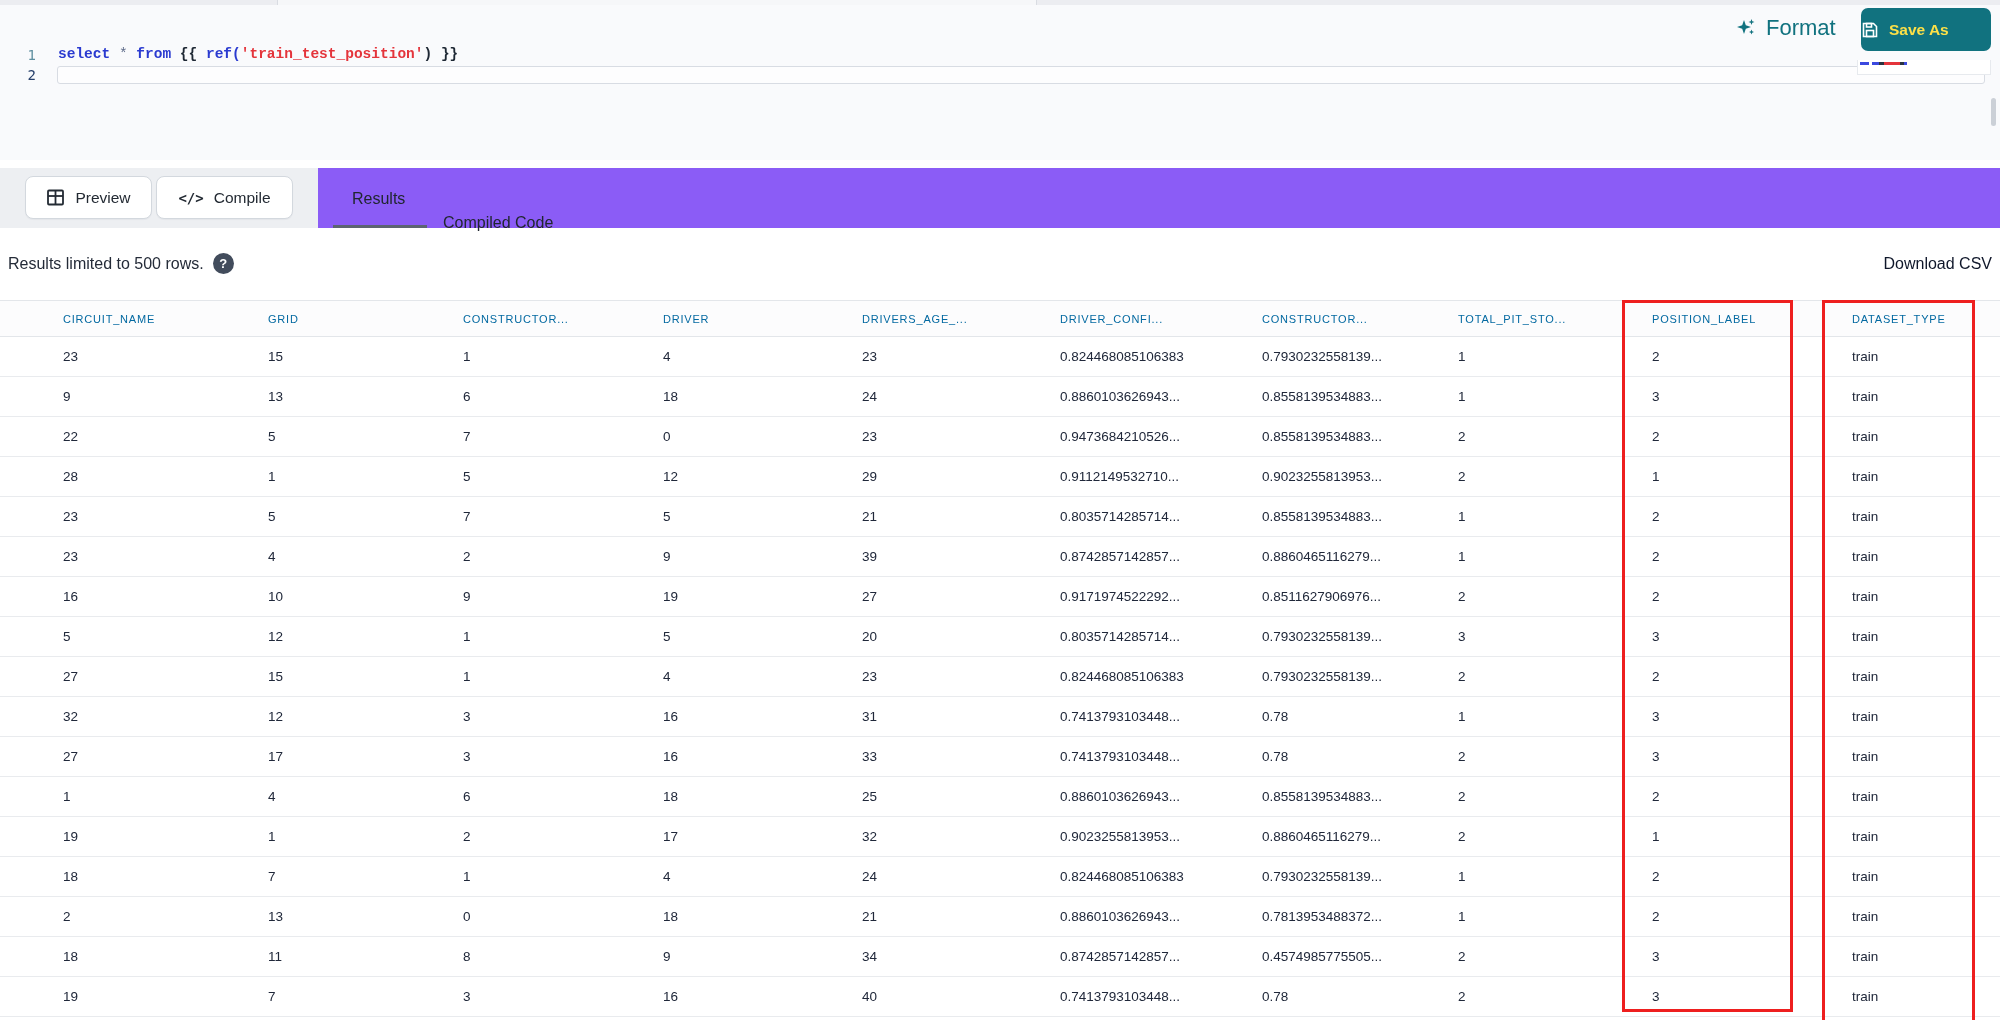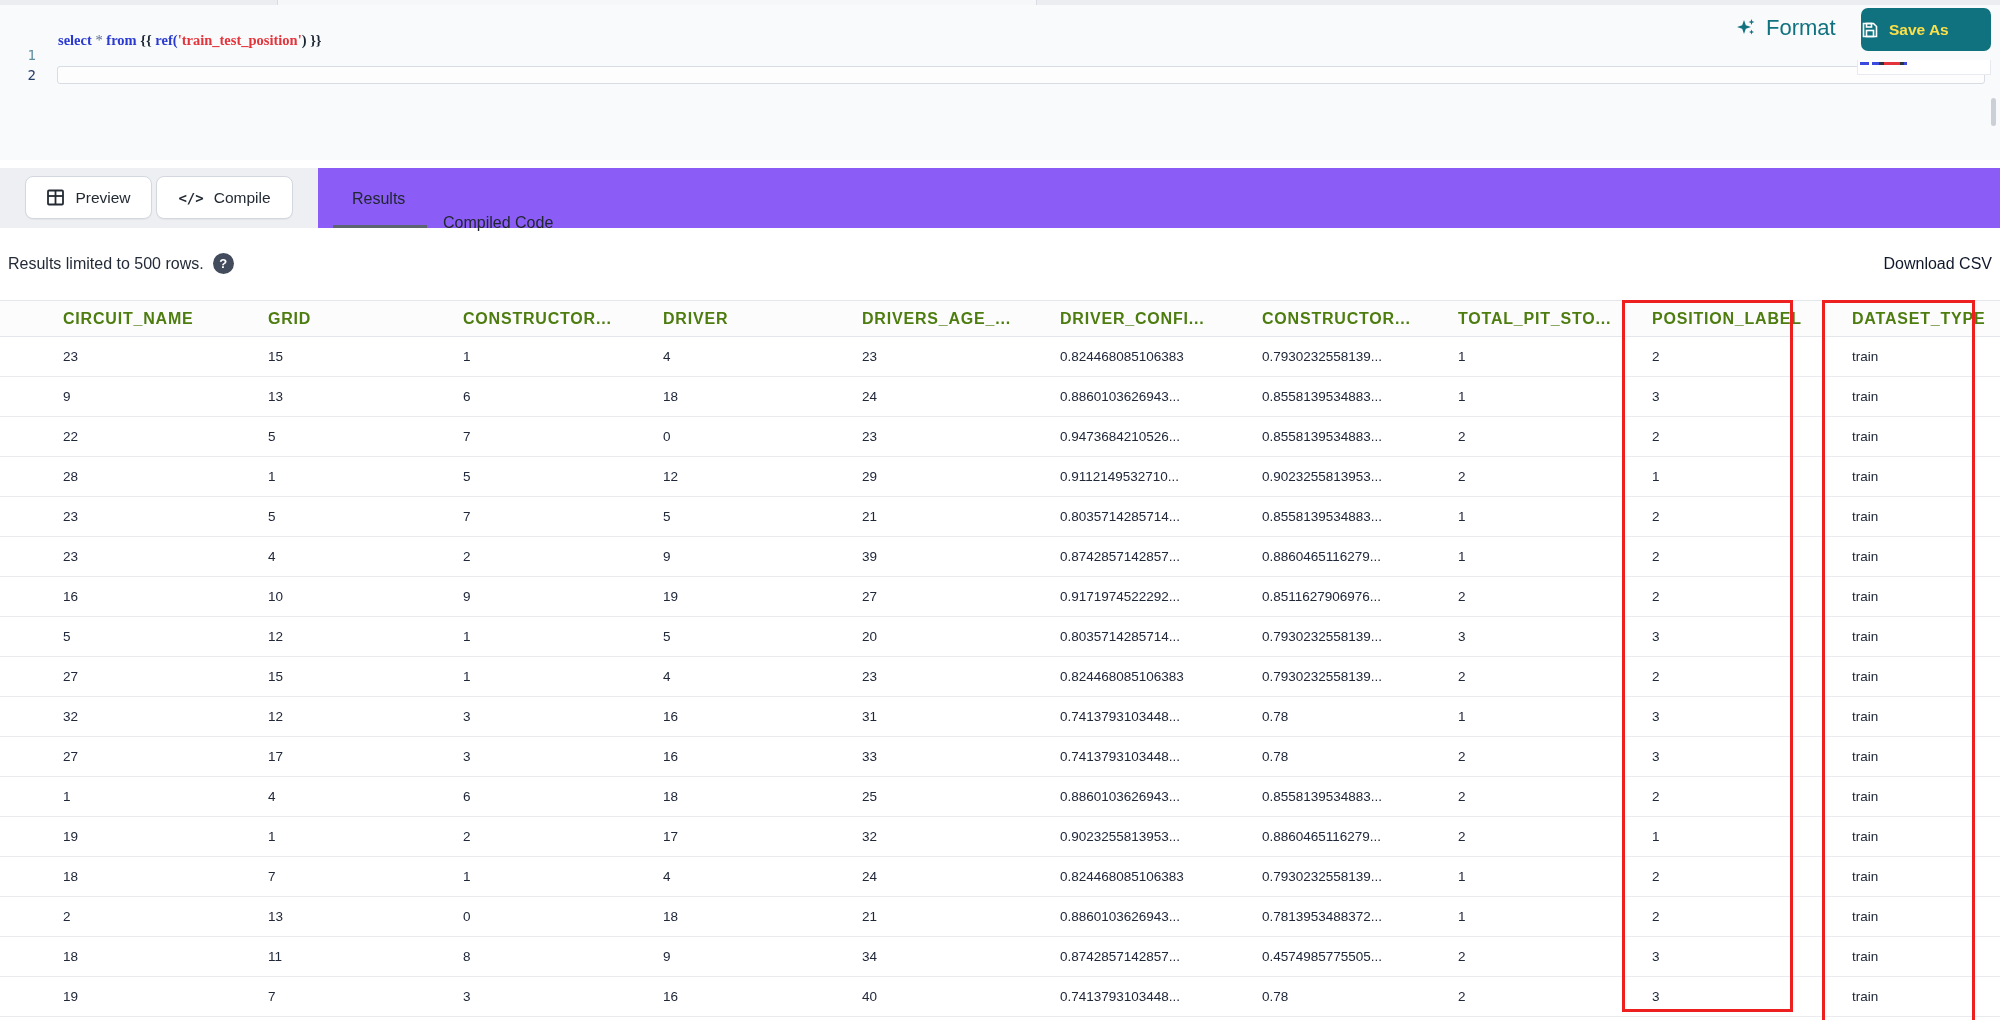--- a/index.html
+++ b/index.html
@@ -12,21 +12,21 @@
   #tabstrip { left:0; top:0; width:2000px; height:5px; background:#ecedf1; }
   #tabstrip .active-seg { position:absolute; left:277px; top:0; width:760px; height:5px;
     background:#f6f7f9; border-left:1px solid #d9dce2; border-right:1px solid #d9dce2; }
 
   
   #editor { left:0; top:5px; width:2000px; height:155px; background:#f9fafc; }
   .gutter-num { position:absolute; width:22px; text-align:right;
     font-family:"DejaVu Sans Mono", monospace; font-size:14px; }
   #line1-num { left:14px; top:42px; color:#5f8fa0; }
   #line2-num { left:14px; top:62px; color:#27406b; }
-  #code-line-1 { position:absolute; left:58px; top:27px; font-family:Liberation Serif, serif;
+  #code-line-1 { position:absolute; left:58px; top:41px; font-family:Liberation Mono, monospace;
     font-size:14.5px; letter-spacing:0; white-space:pre; }
   .tok-kw { color:#2a3ad0; font-weight:bold; }
   .tok-op { color:#5d6a88; }
   .tok-punct { color:#1d2733; font-weight:bold; }
   .tok-str { color:#e4343b; font-weight:bold; }
   .tok-plain { color:#1d2733; }
   #line2-box { position:absolute; left:57px; top:61px; width:1928px; height:18px;
     background:#fdfdfe; border:1px solid #d8dce3; border-radius:3px; }
 
   
@@ -63,21 +63,21 @@
     cursor:pointer; }
   #download-csv { position:absolute; right:8px; top:255px; font-size:16px; color:#0f172a; cursor:pointer; }
 
   
   #results-table { position:absolute; left:0; top:300px; width:2000px; }
   .grid-row { display:grid; padding-left:63px;
     grid-template-columns:205px 195px 200px 199px 198px 202px 196px 194px 200px 1fr;
     align-items:center; }
   #table-header { height:37px; background:#fcfcfd; border-top:1px solid #e3e6ea;
     border-bottom:1px solid #e3e6ea; }
-  .th { font-size:16px; font-weight:bold; letter-spacing:0.8px; color:#4d7c0f; white-space:nowrap; }
+  .th { font-size:11px; font-weight:normal; letter-spacing:0.8px; color:#0369a1; white-space:nowrap; }
   .tr { height:40px; background:#ffffff; border-bottom:1px solid #e9ebee; }
   .td { font-size:13.5px; color:#20283a; white-space:nowrap; }
 
   
   .hl-box { position:absolute; border:3px solid #ee1f1f; pointer-events:none; }
   #hl-position { left:1622px; top:300px; width:171px; height:712px; }
   #hl-dataset { left:1822px; top:300px; width:153px; height:730px; }
 
   svg { display:block; }
 </style>

